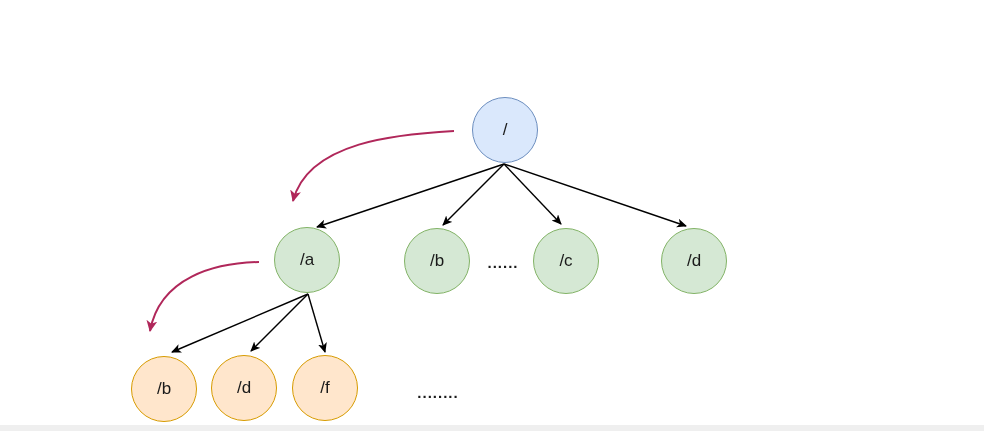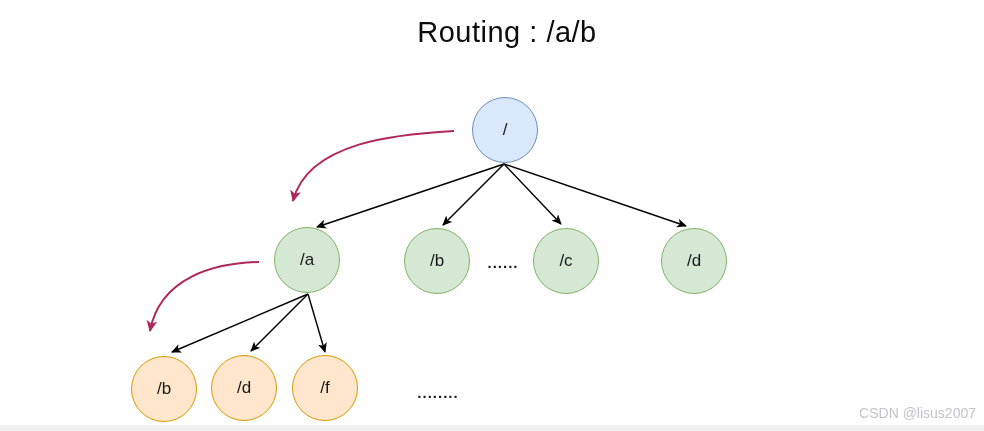--- a/index.html
+++ b/index.html
@@ -34,21 +34,20 @@
 
   .bottom-edge{
     position:absolute;left:0;bottom:0;width:100%;height:6px;background:#efefef;
   }
 </style>
 </head>
 <body>
 
 <div id="stage">
 
-  <div class="title">Routing : /a/b</div>
 
   <svg id="edges" viewBox="0 0 984 431" xmlns="http://www.w3.org/2000/svg">
     <defs>
       <marker id="arrow-black" markerUnits="userSpaceOnUse" markerWidth="12" markerHeight="12" refX="9" refY="4.5" orient="auto">
         <path d="M0,0 L10,4.5 L0,9 L2.6,4.5 Z" fill="#000000"></path>
       </marker>
       <marker id="arrow-red" markerUnits="userSpaceOnUse" markerWidth="15" markerHeight="15" refX="10.5" refY="5.5" orient="auto">
         <path d="M0,0 L11.5,5.5 L0,11 L3,5.5 Z" fill="#b0275a"></path>
       </marker>
     </defs>
@@ -88,17 +87,16 @@
     <span>/b</span>
   </div>
   <div class="node node-l3" style="left:211px;top:355px;">
     <span>/d</span>
   </div>
   <div class="node node-l3" style="left:292px;top:355px;">
     <span>/f</span>
   </div>
   <div class="ellipsis" style="left:438px;top:392px;">........</div>
 
-  <div class="watermark">CSDN @lisus2007</div>
 
   <div class="bottom-edge"></div>
 
 </div>
 
 </body></html>

